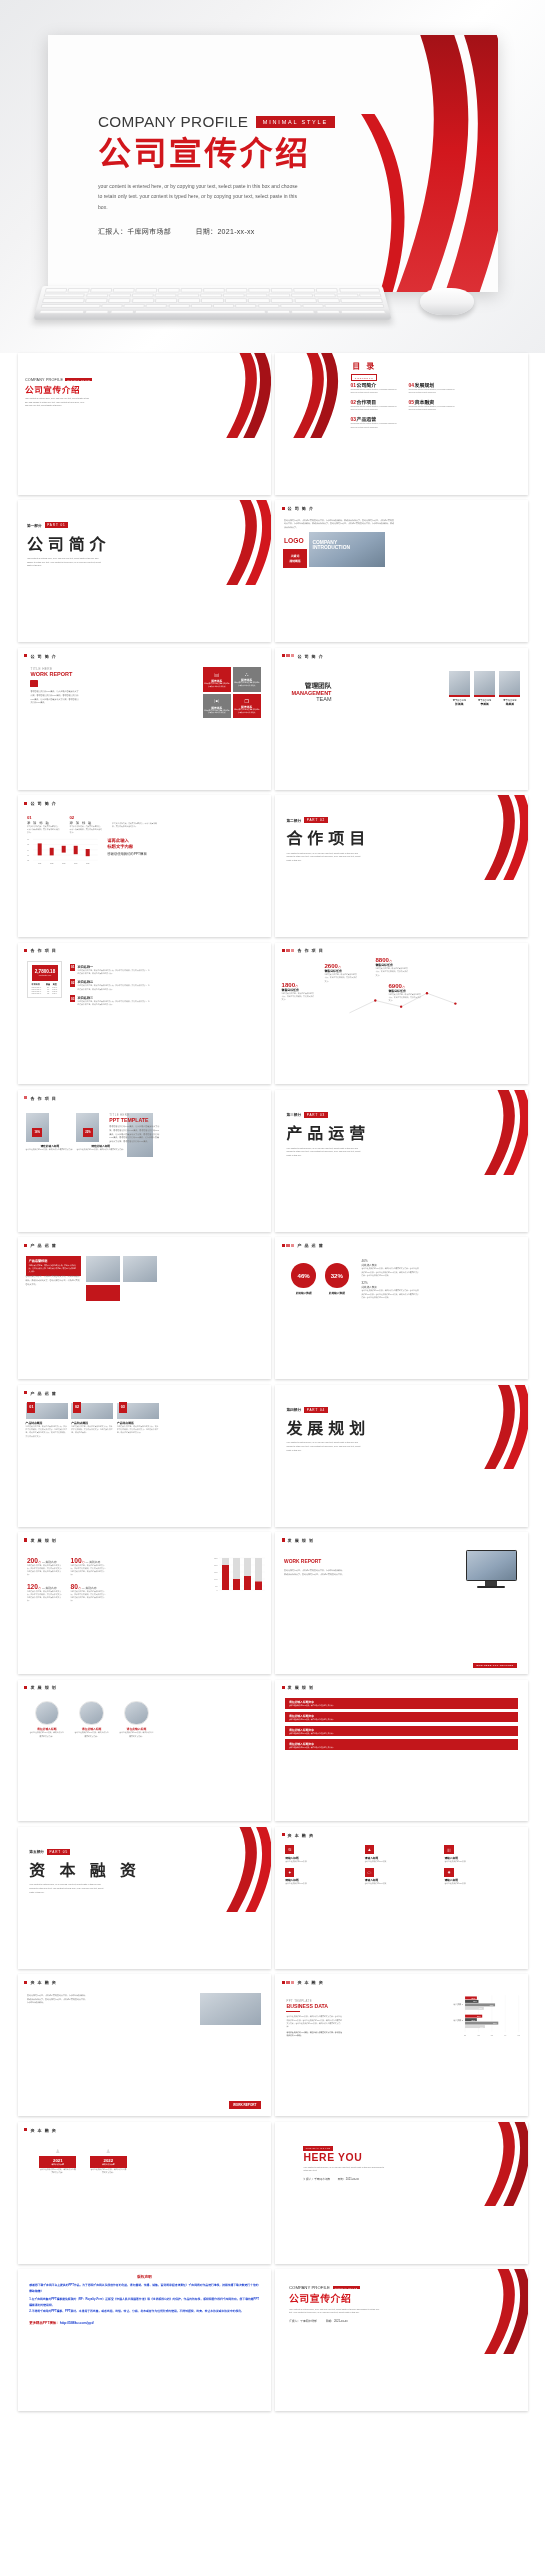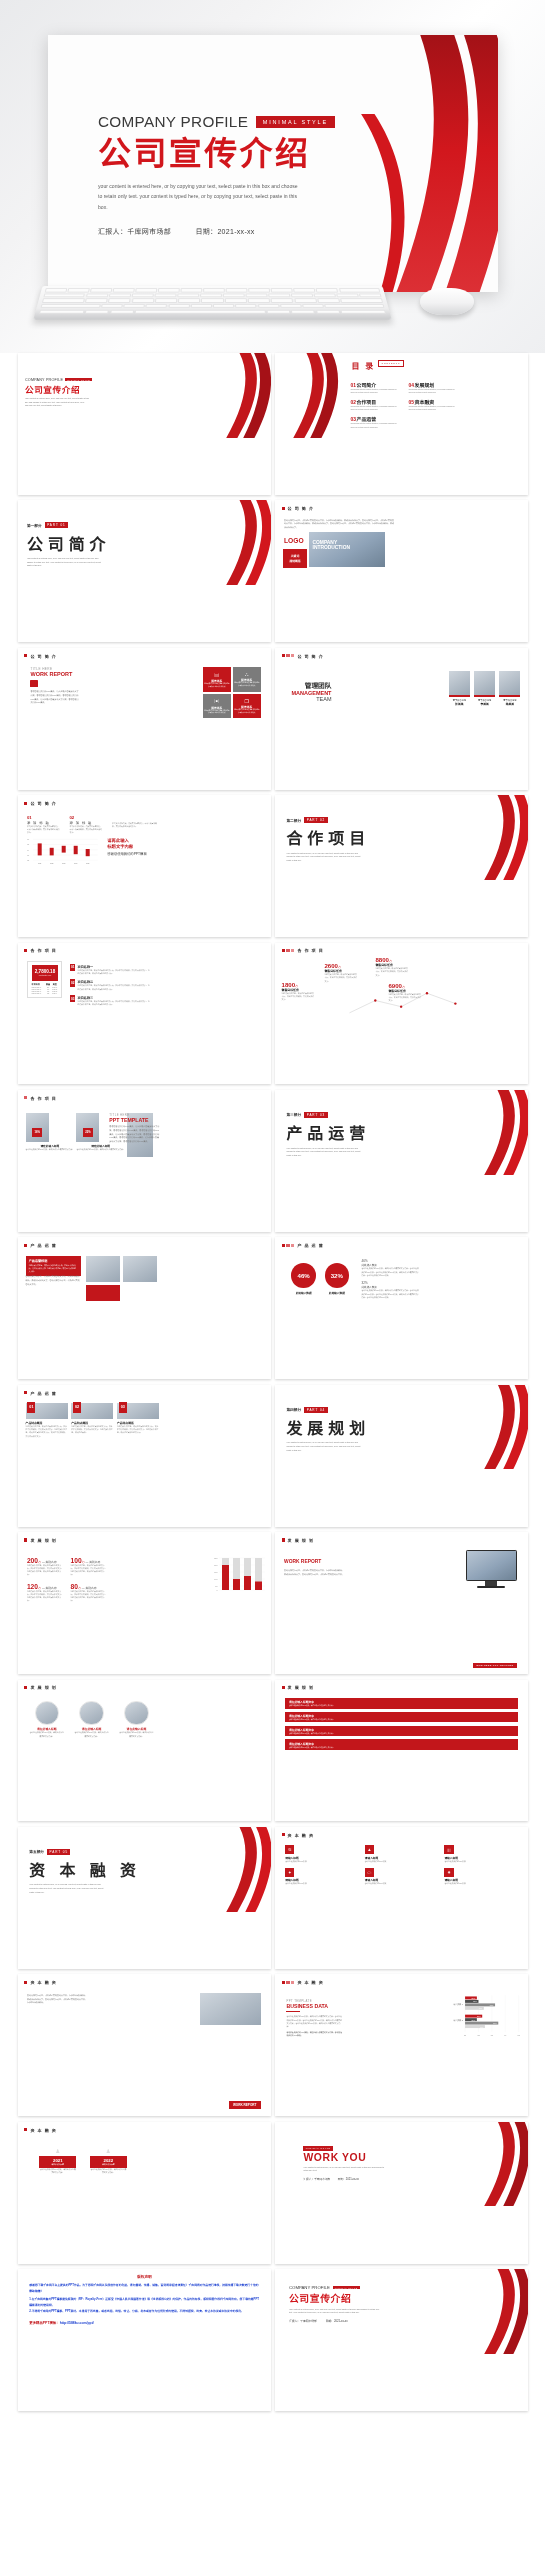--- a/index.html
+++ b/index.html
@@ -194,21 +194,21 @@
     </div>
   </div>
 
   <div class="sl">
     <div class="sw" style="left:-6.1px;right:auto;">
       <svg width="73" height="92" viewBox="0 0 360 560" preserveAspectRatio="none">
         <path d="M150 -20 C 250 120, 230 330, 110 580 L 165 580 C 290 320, 305 120, 205 -20 Z" fill="#c2161b"></path>
         <path d="M225 -20 C 320 130, 300 330, 195 580 L 250 580 C 360 330, 370 130, 280 -20 Z" fill="#a51117"></path>
       </svg>
     </div>
-    <div style="position:absolute;left:76px;top:7.3px;display:flex;align-items:flex-start;gap:3.1px;">
+    <div style="position:absolute;left:76px;top:7.3px;display:flex;align-items:center;gap:3.1px;flex-direction:column;">
       <span style="font-size:8px;font-weight:bold;color:#c2161b;letter-spacing:1.8px;">目 录</span>
       <span style="border:0.6px solid #c2161b;color:#c2161b;font-size:2.1px;letter-spacing:0.9px;padding:1.2px 2.4px;">CONTENTS</span>
     </div>
     <div style="position:absolute;left:75px;top:28px;width:110px;display:grid;grid-template-columns:1fr 1fr;gap:3.7px 6.1px;">
       <div><span class="red" style="font-size:4.9px;font-weight:bold;">01</span> <span style="font-size:4.9px;font-weight:bold;color:#222;">公司简介</span><div class="tiny2">Combining with the actual situation, expounds reasons for applying for this project combining</div></div>
       <div><span class="red" style="font-size:4.9px;font-weight:bold;">04</span> <span style="font-size:4.9px;font-weight:bold;color:#222;">发展规划</span><div class="tiny2">Combining with the actual situation, expounds reasons for applying for this project combining</div></div>
       <div><span class="red" style="font-size:4.9px;font-weight:bold;">02</span> <span style="font-size:4.9px;font-weight:bold;color:#222;">合作项目</span><div class="tiny2">Combining with the actual situation, expounds reasons for applying for this project combining</div></div>
       <div><span class="red" style="font-size:4.9px;font-weight:bold;">05</span> <span style="font-size:4.9px;font-weight:bold;color:#222;">资本融资</span><div class="tiny2">Combining with the actual situation, expounds reasons for applying for this project combining</div></div>
       <div><span class="red" style="font-size:4.9px;font-weight:bold;">03</span> <span style="font-size:4.9px;font-weight:bold;color:#222;">产品运营</span><div class="tiny2">Combining with the actual situation, expounds reasons for applying for this project combining</div></div>
     </div>
@@ -845,21 +845,21 @@
 
   <div class="sl">
     <div class="sw">
       <svg width="73" height="92" viewBox="0 0 360 560" preserveAspectRatio="none">
         <path d="M150 -20 C 250 120, 230 330, 110 580 L 165 580 C 290 320, 305 120, 205 -20 Z" fill="#c2161b"></path>
         <path d="M235 -20 C 330 130, 310 330, 205 580 L 255 580 C 360 330, 375 130, 288 -20 Z" fill="#a51117"></path>
       </svg>
     </div>
     <div style="position:absolute;left:28px;top:24.5px;width:86px;">
       <div class="rbg" style="display:inline-block;font-size:2.1px;letter-spacing:0.7px;padding:1.2px 2.4px;">MINIMAL STYLE</div>
-      <div style="font-size:10.4px;font-weight:bold;color:#c2161b;letter-spacing:0.6px;margin-top:1.8px;">WORK YOU</div>
+      <div style="font-size:10.4px;font-weight:bold;color:#c2161b;letter-spacing:0.6px;margin-top:1.8px;">HERE YOU</div>
       <div class="tiny" style="margin-top:2.4px;">your content is entered here, or by copying your text, select paste in this box and choose to retain only text.</div>
       <div style="display:flex;gap:7.3px;margin-top:3.7px;font-size:2.7px;color:#444;">
         <span>汇报人：千库网市场部</span>
         <span>日期：2021-xx-xx</span>
       </div>
     </div>
   </div>
 
   <div class="sl">
     <div style="position:absolute;left:11px;top:4.9px;right:11px;">

